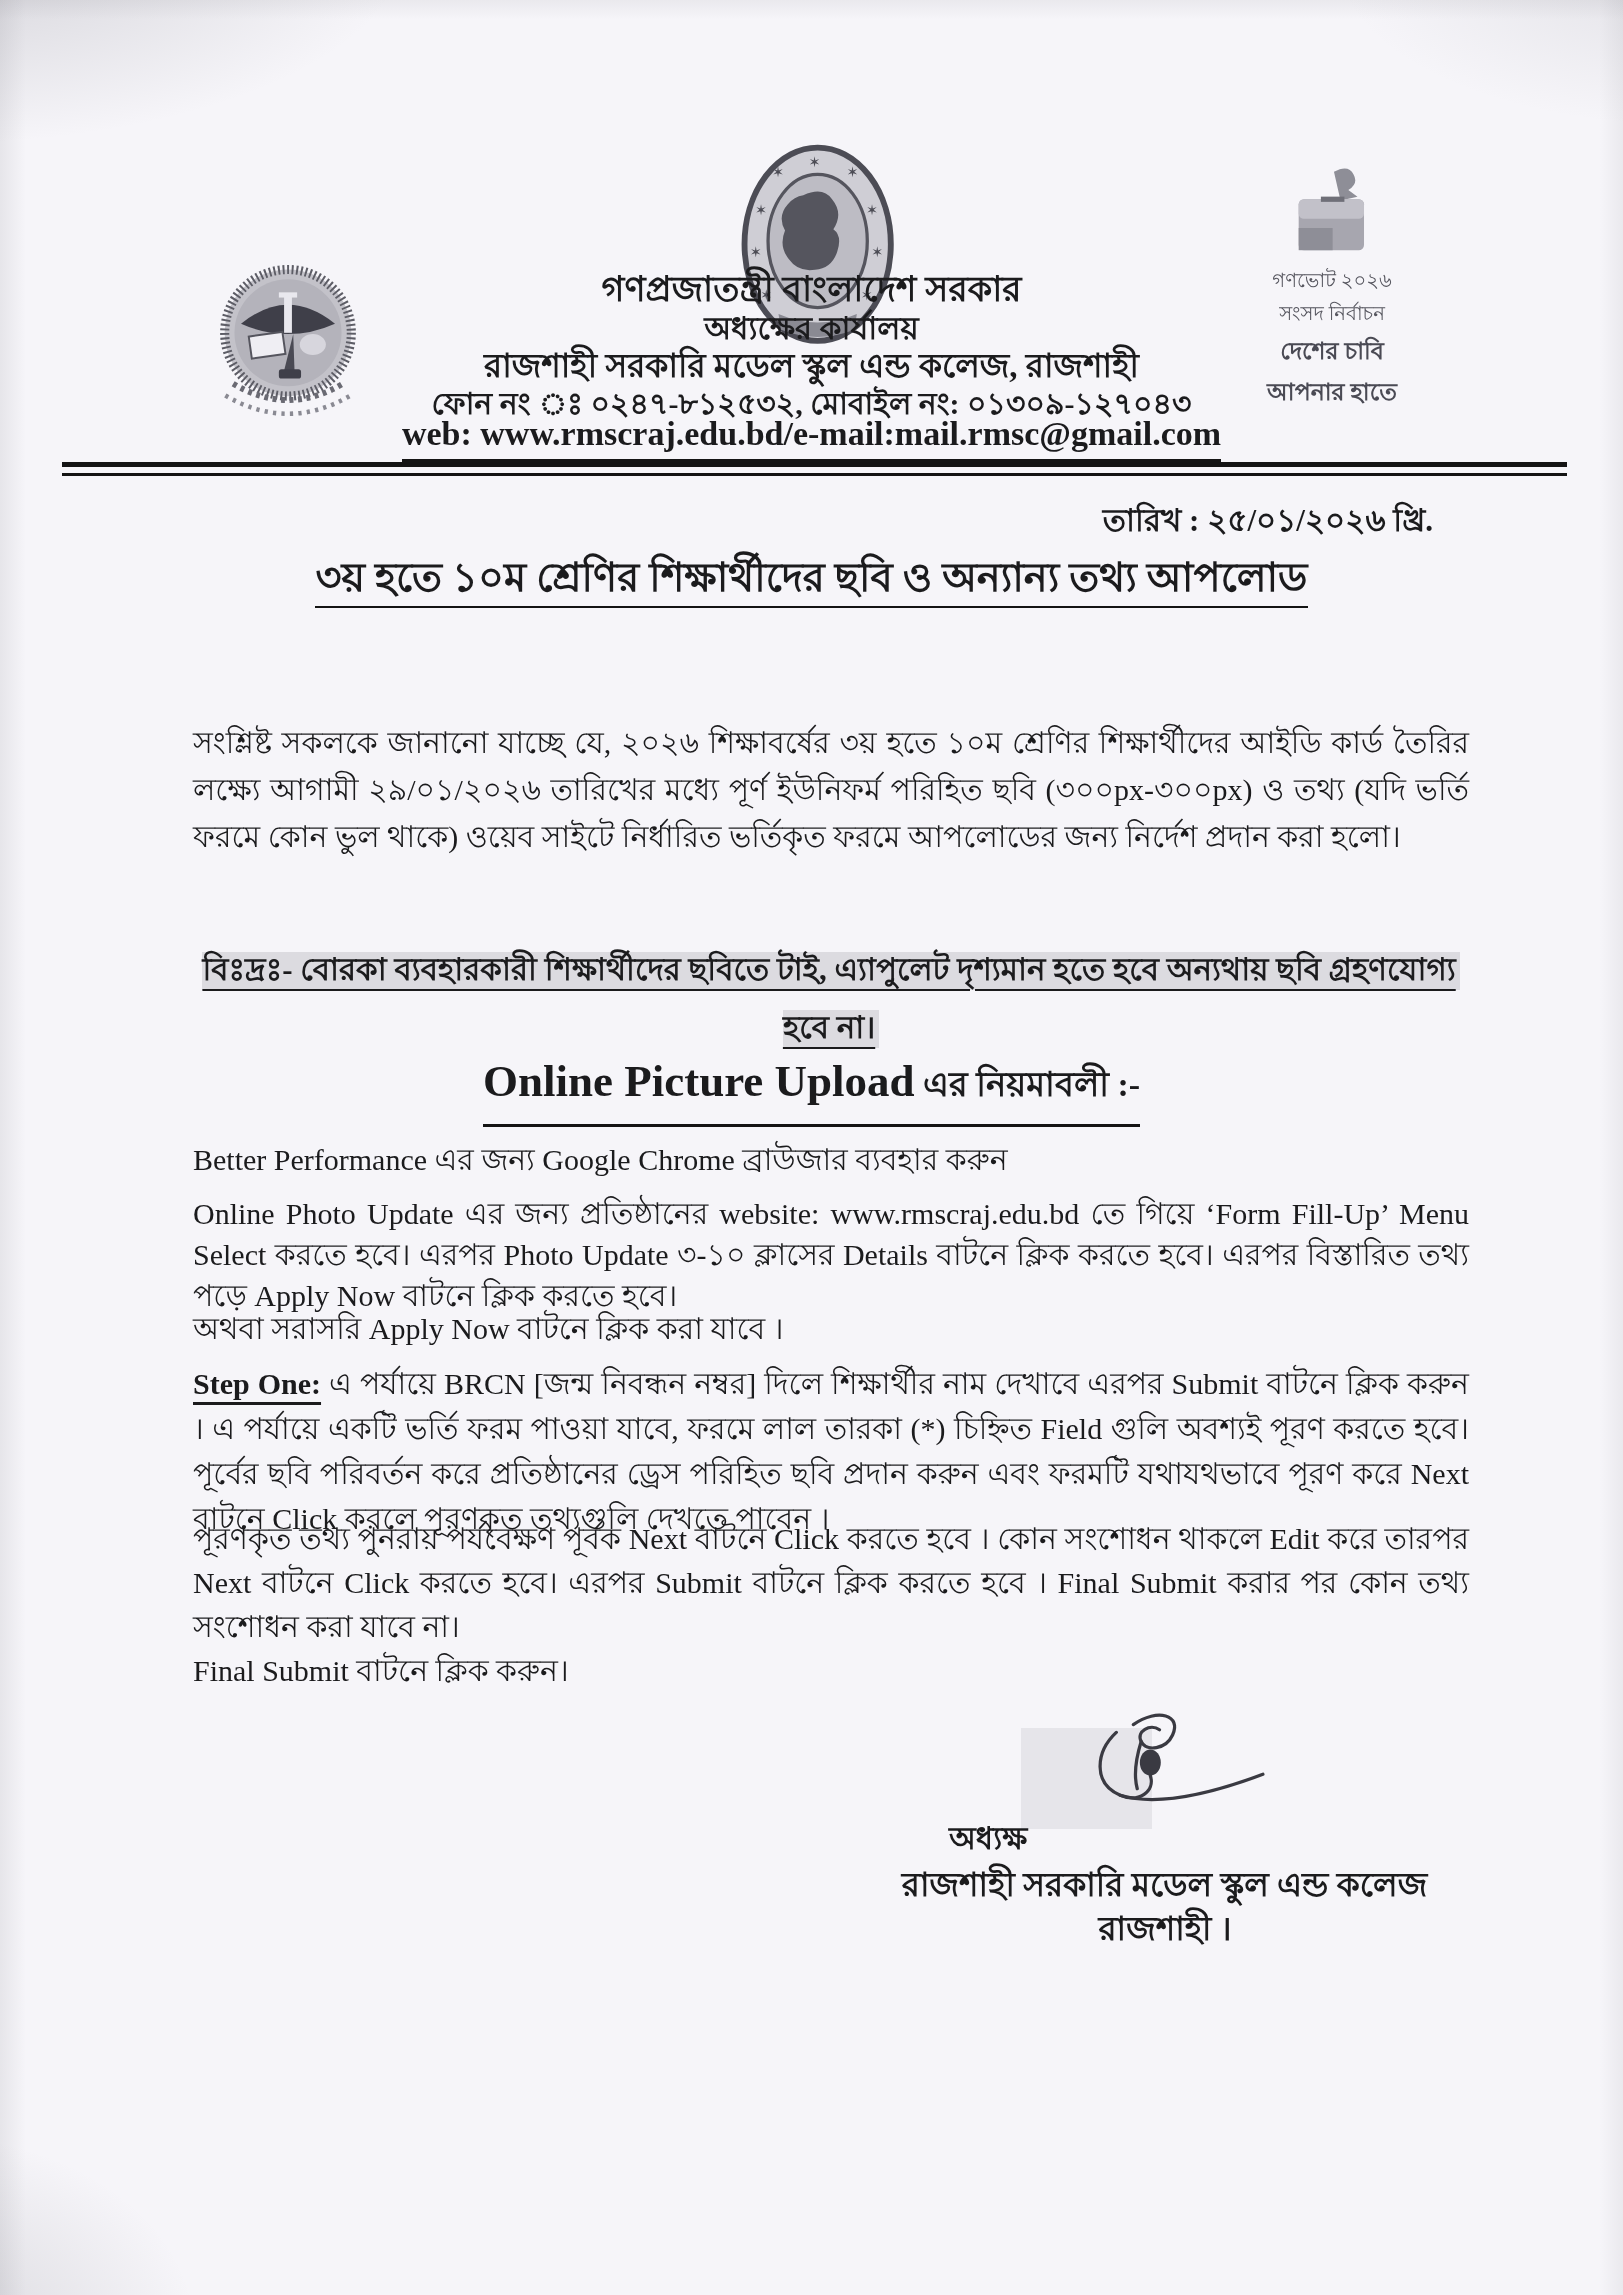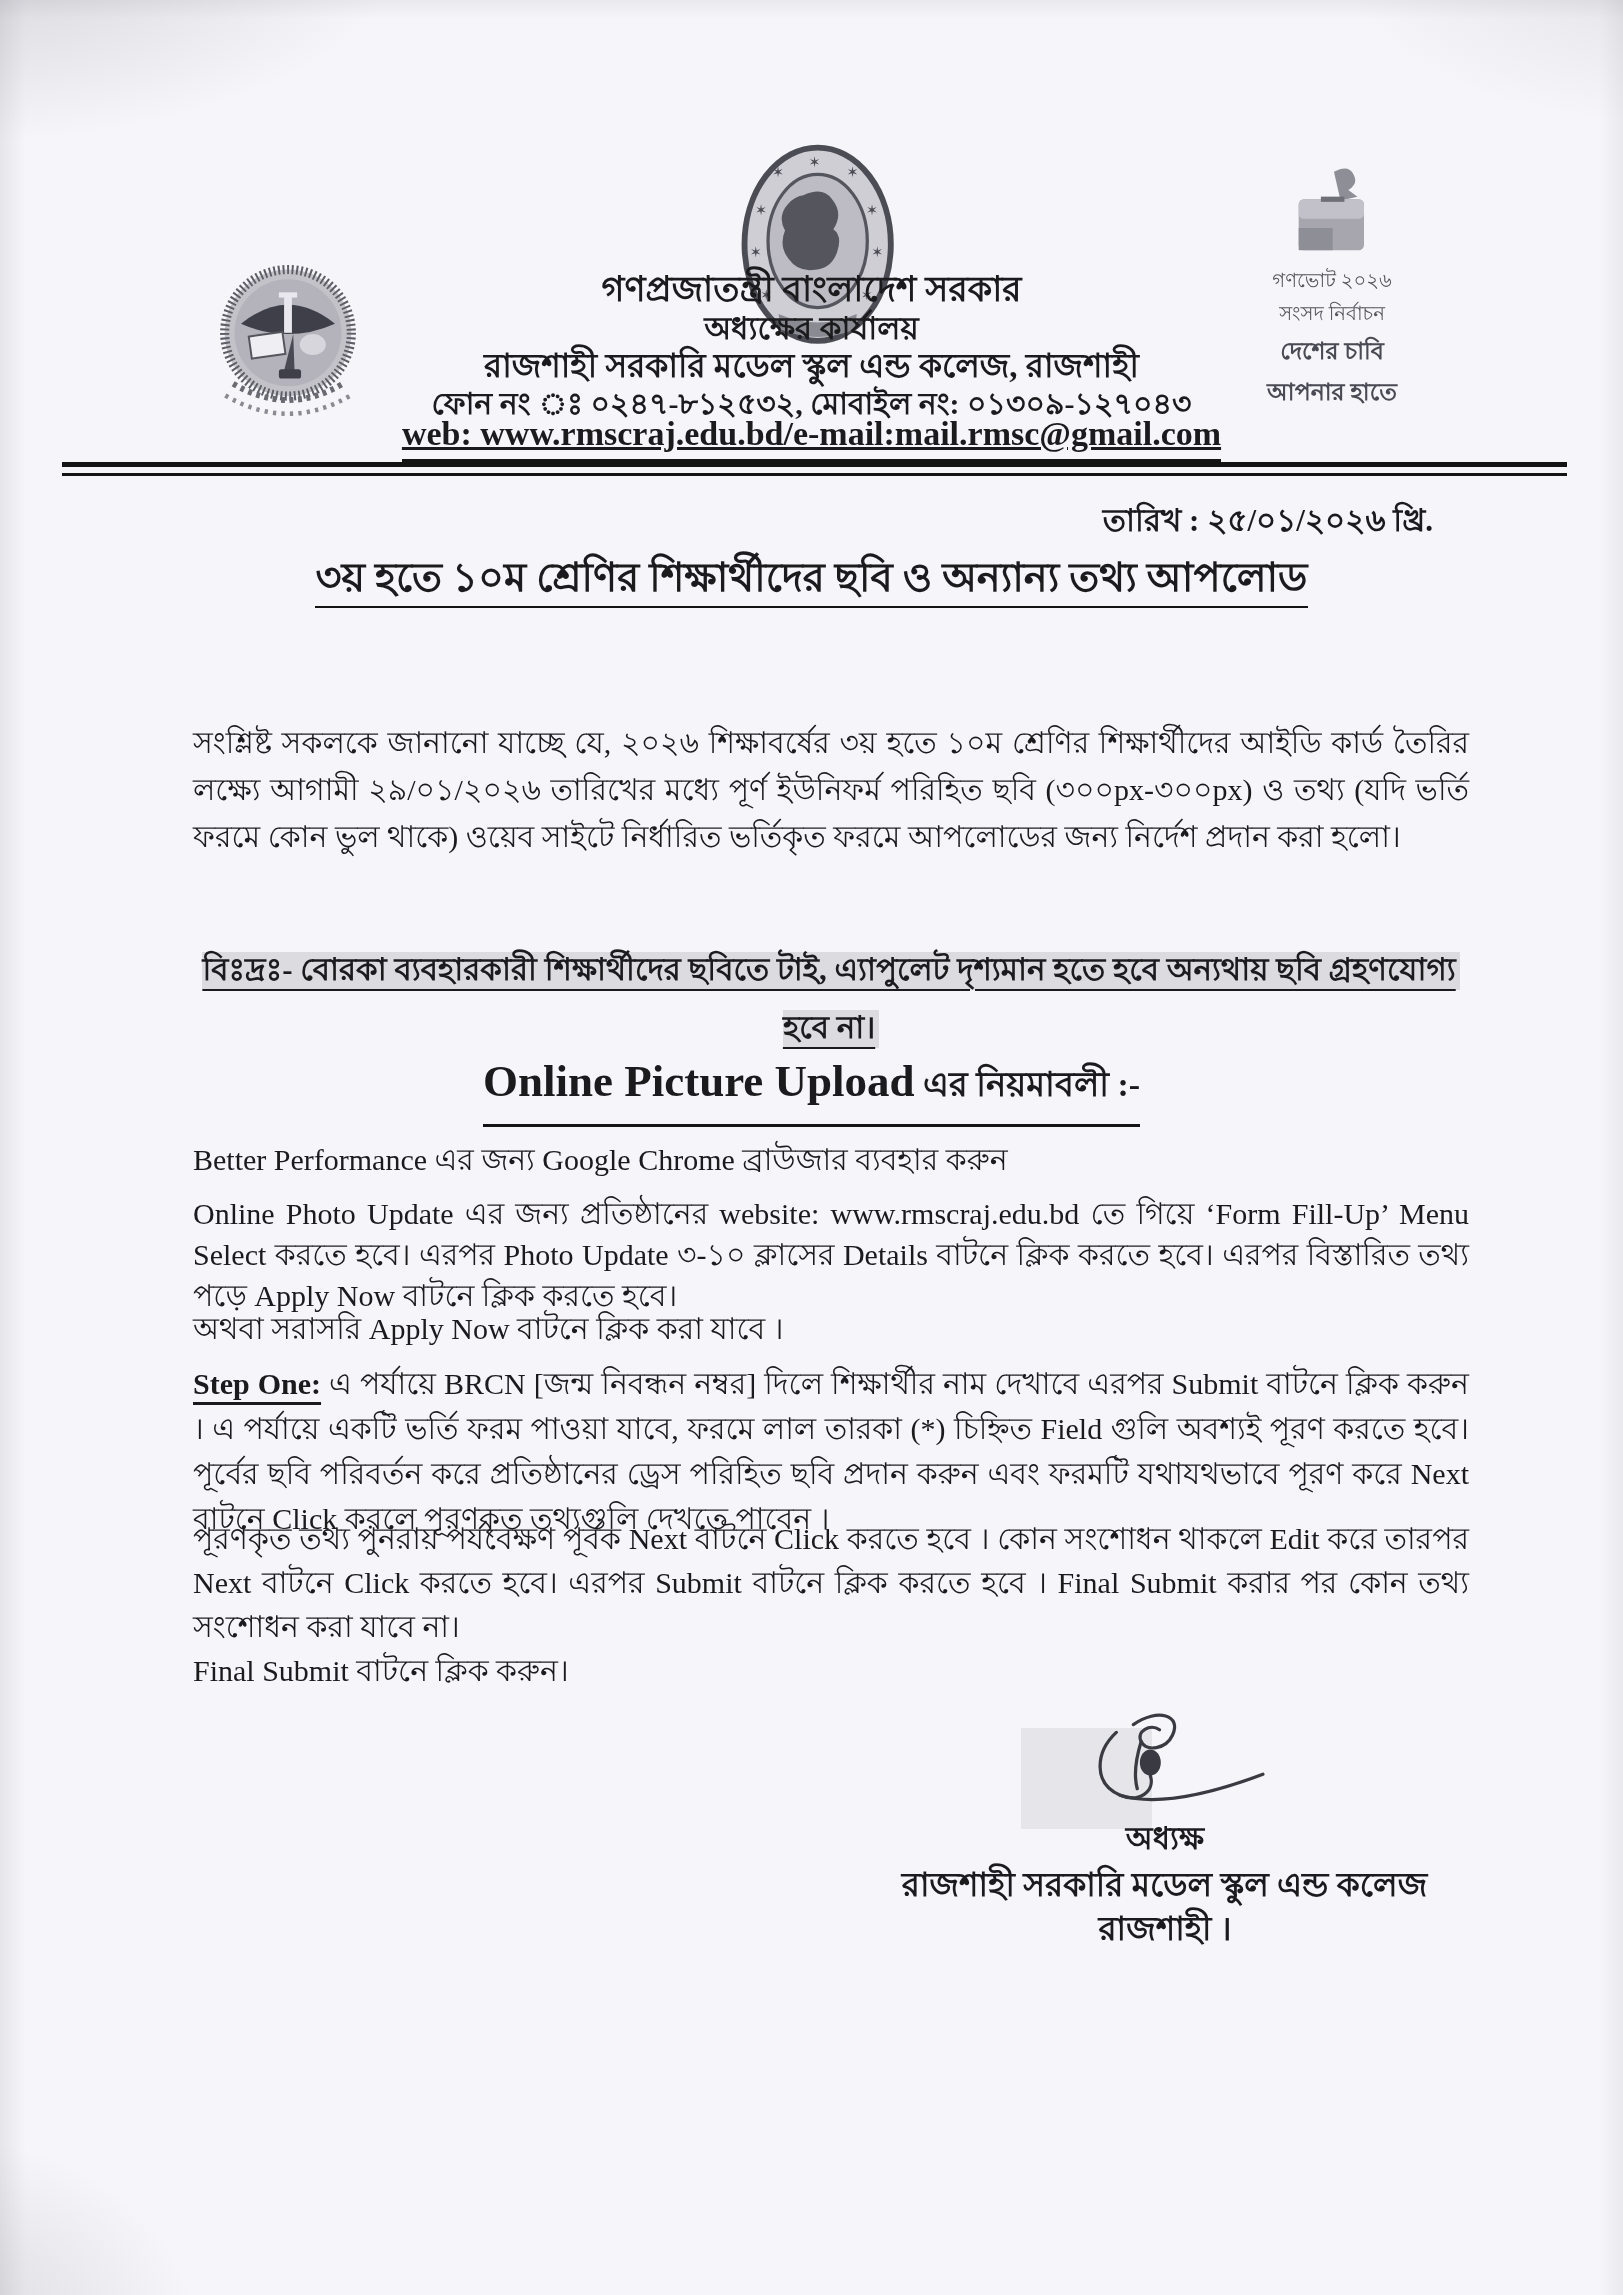--- a/index.html
+++ b/index.html
@@ -21,21 +21,21 @@
   }
   .abs{position:absolute;}
   .center{left:0;width:100%;text-align:center;}
 
   
   .hl1{top:262px;font-size:35px;font-weight:bold;}
   .hl2{top:304px;font-size:31px;font-weight:bold;}
   .hl3{top:340px;font-size:33px;font-weight:bold;}
   .hl4{top:380px;font-size:30px;font-weight:600;}
   .hl5{top:415px;font-size:34px;font-weight:bold;}
-  .hl5 span{border-bottom:3.3px solid #151515;padding-bottom:6px;display:inline-block;text-decoration:underline;}
+  .hl5 span{border-bottom:3.3px solid #151515;padding-bottom:6px;display:inline-block;}
   .rule{left:62px;width:1505px;top:462px;height:5.9px;
         border-top:5.2px solid #141414;border-bottom:3.3px solid #141414;}
 
   .logo-school{left:216px;top:261px;}
   .logo-seal{left:738px;top:143px;}
   .logo-election{left:1247px;top:165px;width:170px;text-align:center;color:#55555e;}
   .elec-l1{font-size:19.6px;margin-top:6.5px;text-align:center;}
   .elec-l2{font-size:19.6px;margin-top:1.3px;}
   .elec-l3{font-size:23.6px;font-weight:bold;margin-top:2.6px;color:#4a4a54;}
   .elec-l4{font-size:23.6px;font-weight:bold;margin-top:1.3px;color:#4a4a54;}
@@ -61,21 +61,21 @@
   .website{top:1193px;line-height:41px;}
   .direct{top:1309px;line-height:39px;}
   .stepone{top:1361px;line-height:45px;}
   .lead{font-weight:bold;text-decoration:underline;text-decoration-thickness:2.6px;text-underline-offset:7.9px;}
   .review{top:1517px;line-height:44px;}
   .final{top:1651px;line-height:39px;}
 
   
   .sig-shade{left:1021px;top:1728px;width:131px;height:101px;background:#e6e5ea;}
   .sig-svg{left:1060px;top:1706px;}
-  .sig-role{top:1814px;left:949px;width:432px;text-align:center;font-size:31px;font-weight:bold;}
+  .sig-role{top:1814px;left:949px;width:432px;text-align:left;font-size:31px;font-weight:bold;}
   .sig-org1{top:1859px;left:844px;width:641px;text-align:center;font-size:33px;font-weight:bold;}
   .sig-org2{top:1903px;left:949px;width:432px;text-align:center;font-size:33px;font-weight:bold;}
 </style>
 </head>
 <body>
 
 <div class="page">
 
   <div class="abs logo-school">
     <svg width="144" height="173" viewBox="0 0 220 265">

